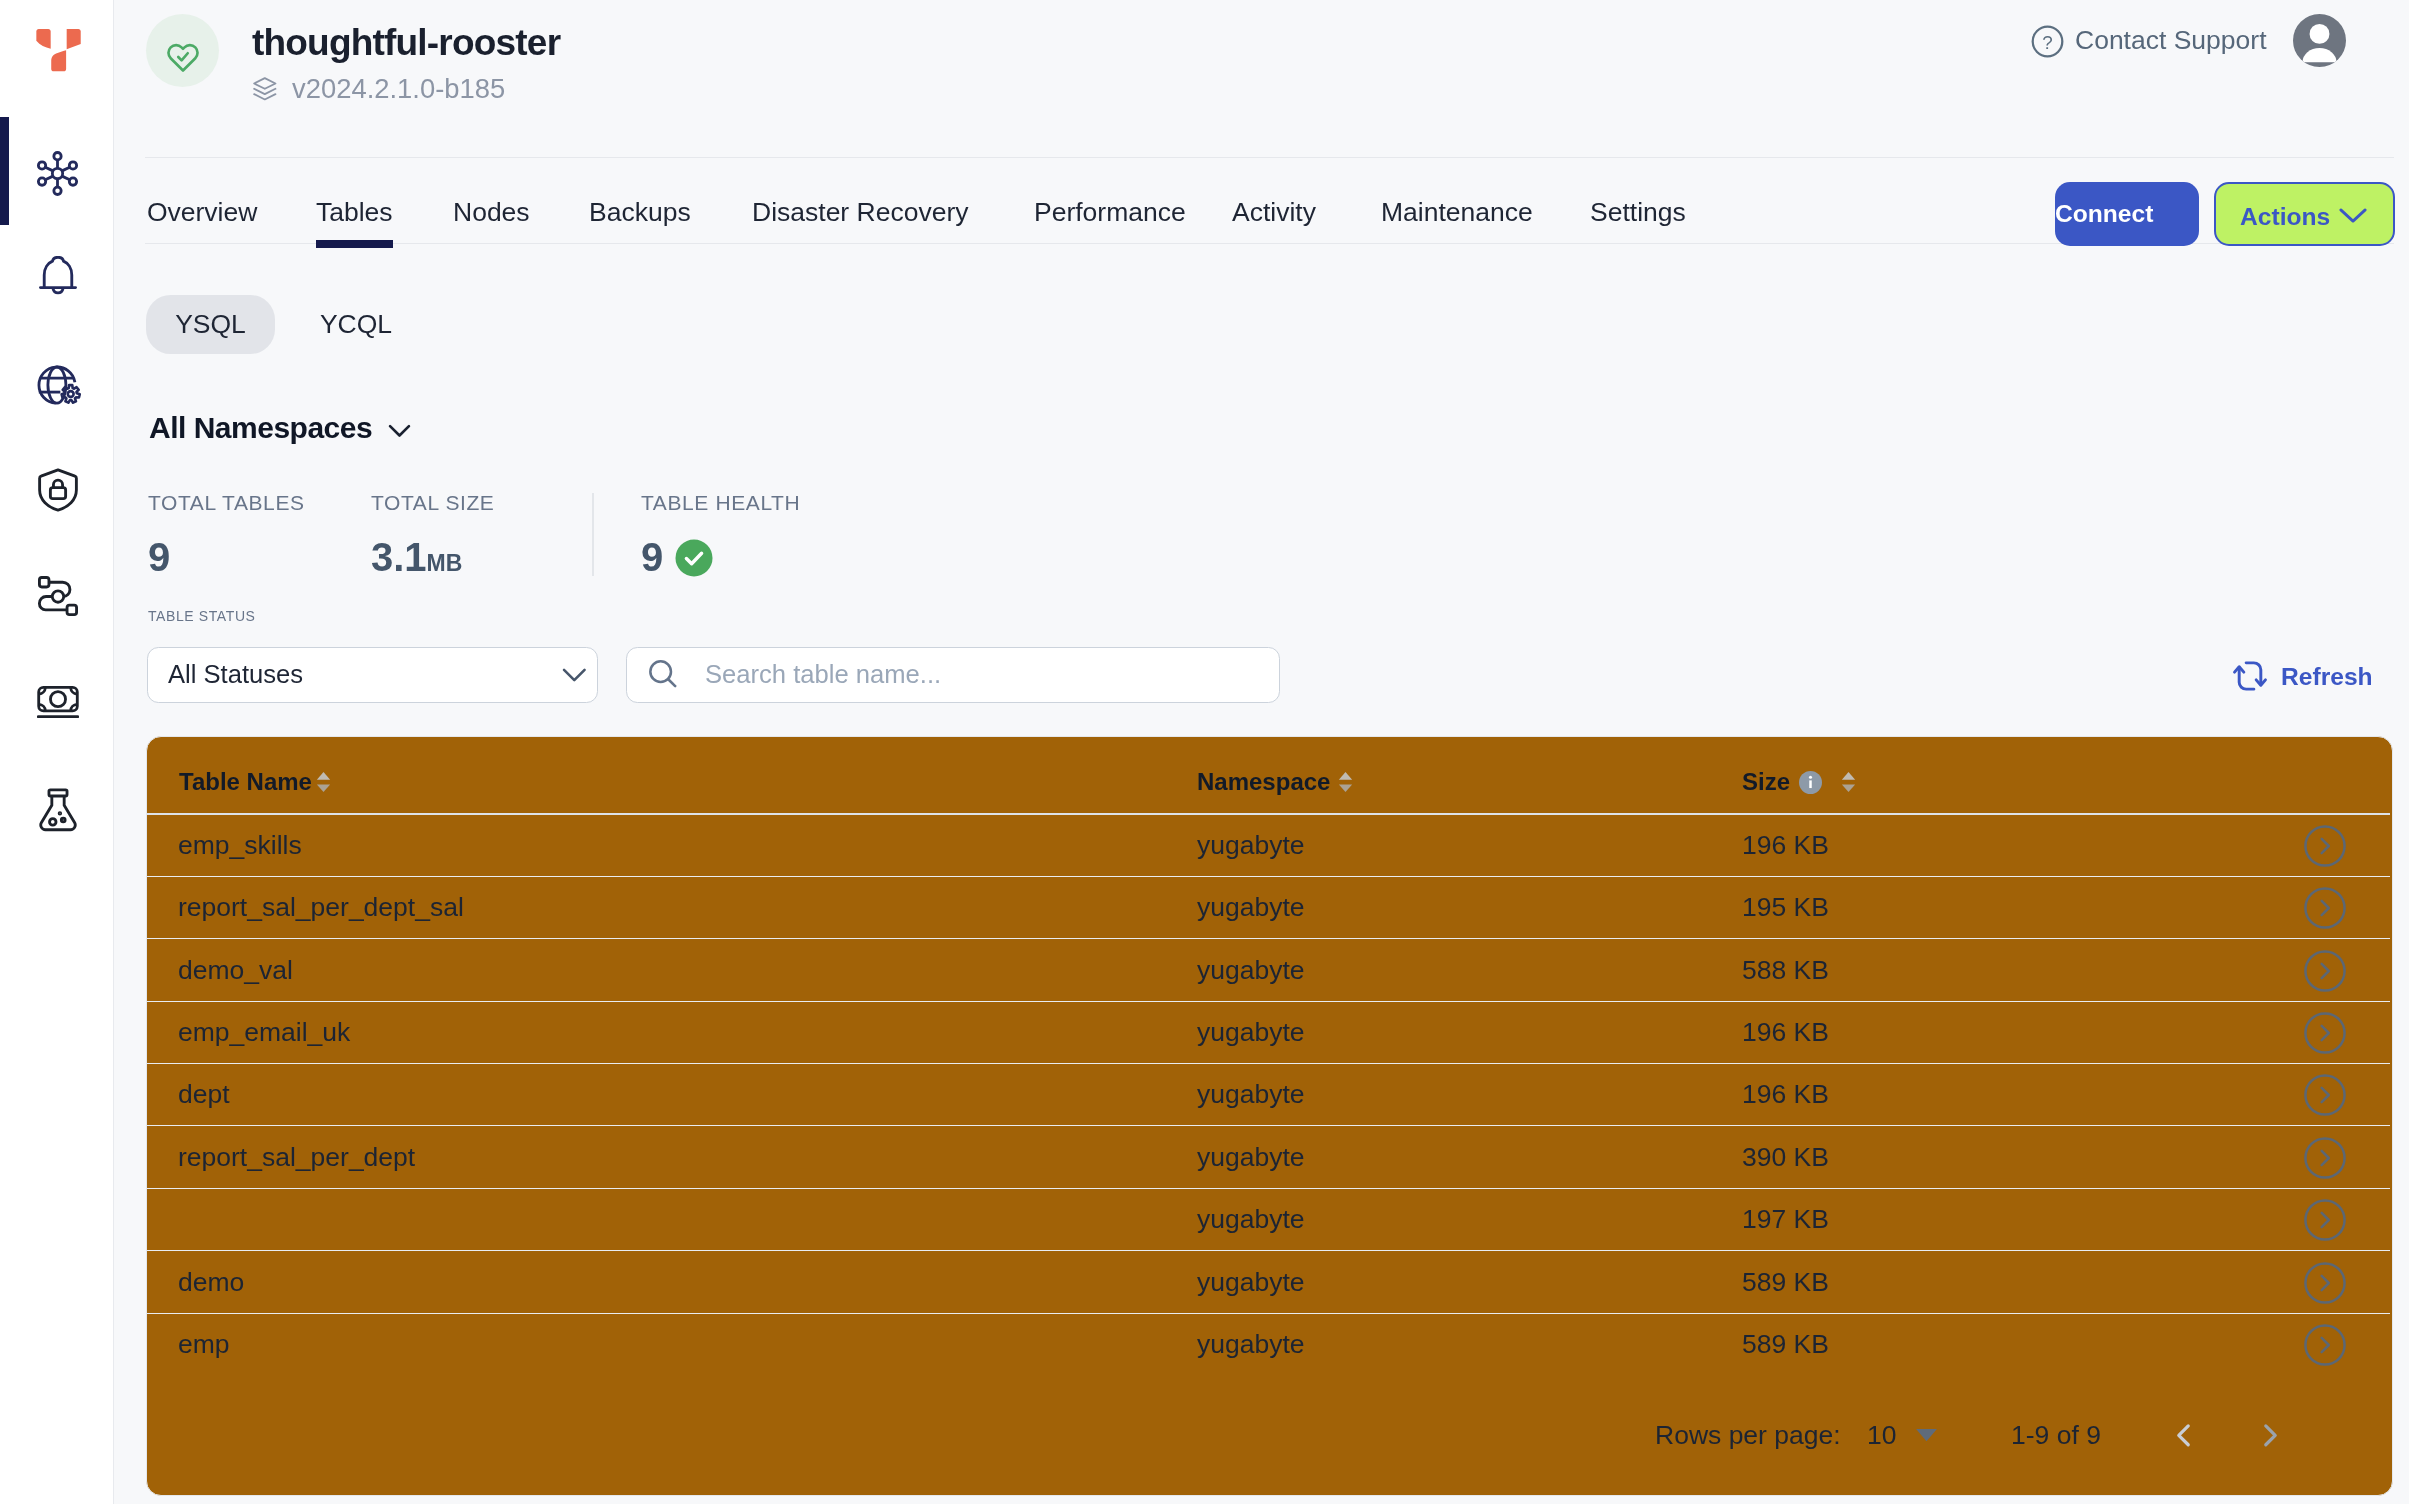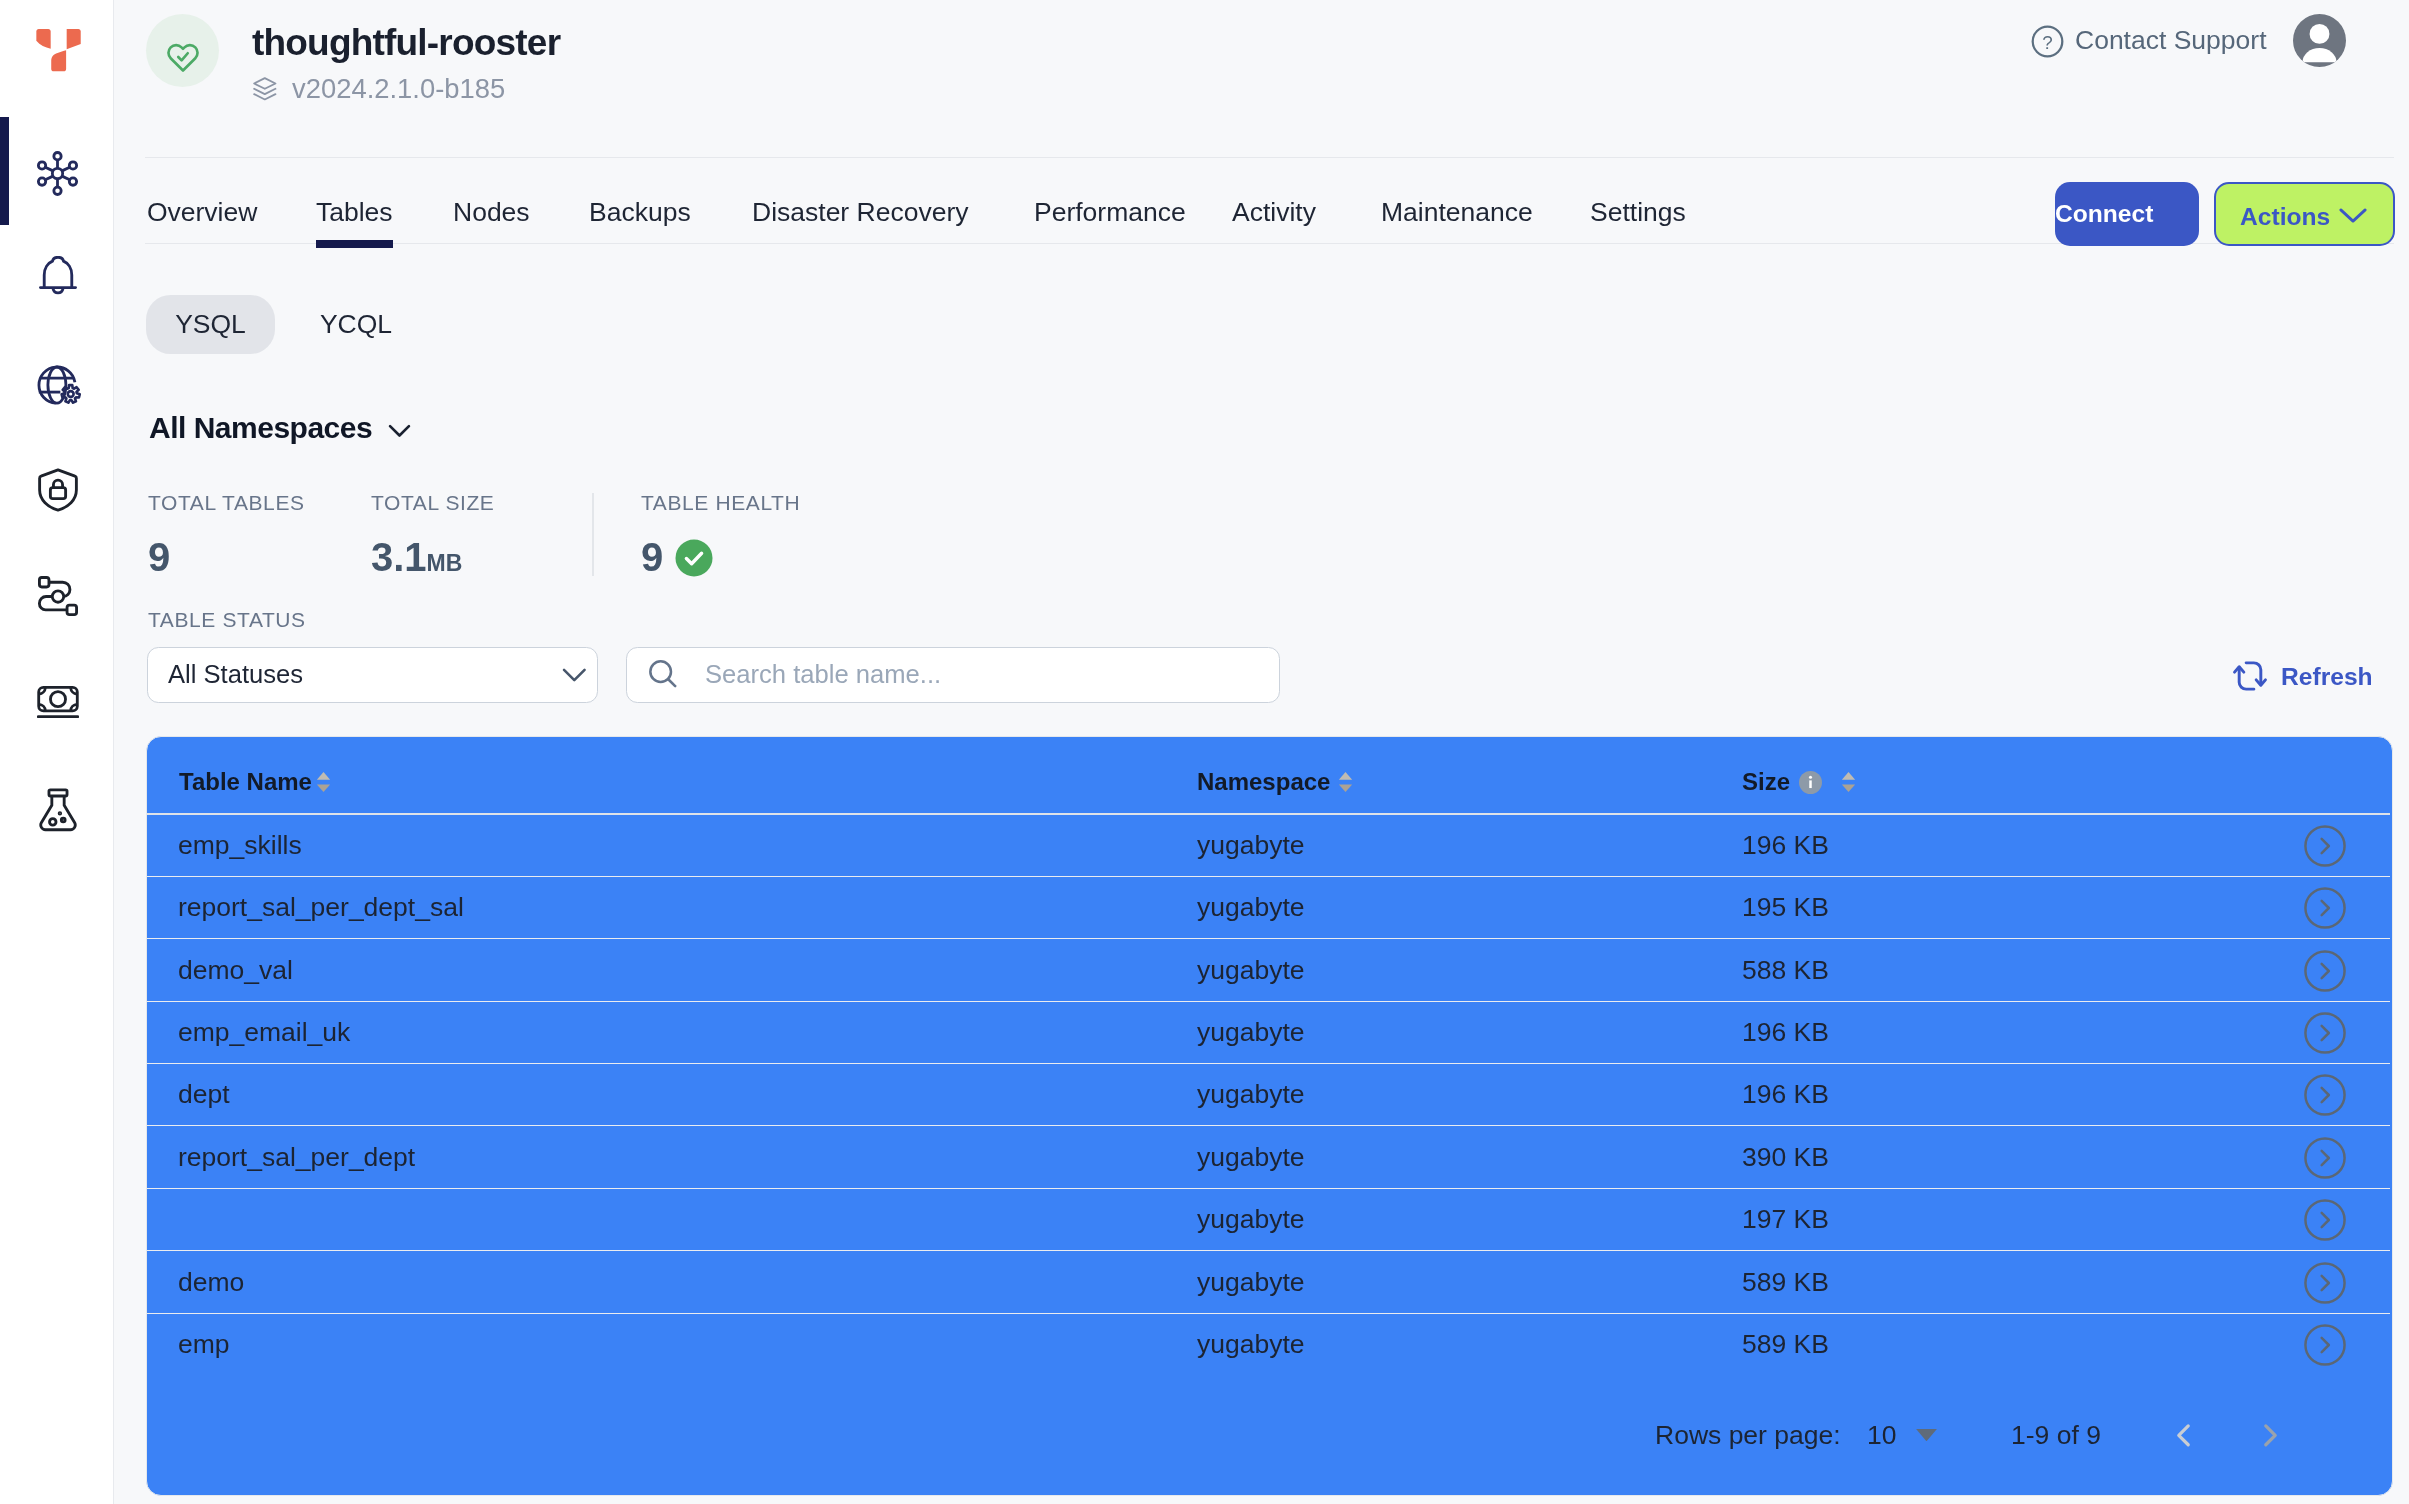--- a/index.html
+++ b/index.html
@@ -24,29 +24,29 @@
   
   #pill-ysql { position:absolute; left:146px; top:295px; width:129px; height:59px; background:#e2e4e9; border-radius:24.6px; text-align:center; line-height:59px; font-size:26.5px; color:#1e2534; }
   #pill-ycql { position:absolute; left:299px; top:295px; width:114px; height:59px; text-align:center; line-height:59px; font-size:26.5px; color:#1e2534; }
   
   #allns { position:absolute; left:149px; top:411px; font-size:30px; font-weight:700; color:#101726; letter-spacing:-0.5px; }
   
   .statlabel { position:absolute; top:491px; font-size:21px; color:#68758a; letter-spacing:0.6px; }
   .statvalue { position:absolute; top:535px; font-size:40px; font-weight:600; color:#44566b; }
   #statdivider { position:absolute; left:592px; top:493px; width:1.9px; height:83px; background:#e3e6ea; }
   
-  #tslabel { position:absolute; left:148px; top:608px; font-size:21px; color:#68758a; letter-spacing:0.6px; }
+  #tslabel { position:absolute; left:148px; top:608px; font-size:14px; color:#68758a; letter-spacing:0.6px; }
   #select { position:absolute; left:147px; top:647px; width:451px; height:56px; background:#ffffff; border:1.9px solid #ccd3dc; border-radius:11.4px; }
   #select span { position:absolute; left:20px; top:0; line-height:52px; font-size:25.6px; color:#1e2534; }
   #search { position:absolute; left:626px; top:647px; width:654px; height:56px; background:#ffffff; border:1.9px solid #ccd3dc; border-radius:11.4px; }
   #search span { position:absolute; left:78px; top:0; line-height:52px; font-size:25.6px; color:#9aa7b8; }
   #refresh { position:absolute; left:2231px; top:653px; }
   #refresh span { position:absolute; left:50px; top:10.4px; font-size:24.6px; font-weight:700; color:#3b57c5; }
   
-  #card { position:absolute; left:146px; top:736px; width:2247px; height:760px; background:#3b82f6; border:1.9px solid #e5e8ec; border-radius:15px; }
+  #card { position:absolute; left:146px; top:736px; width:2247px; height:760px; background:#a16207; border:1.9px solid #e5e8ec; border-radius:15px; }
   .th { position:absolute; top:0; height:76px; line-height:89px; font-size:24px; font-weight:700; color:#121a28; }
   #theadline { position:absolute; left:0; top:76px; width:2243px; height:1.9px; background:#dee2e8; }
   .row { position:absolute; left:0; width:2243px; height:62px; border-bottom:1.9px solid #e9ecf0; }
   .row.last { border-bottom:none; }
   .c1 { position:absolute; left:31px; top:0; line-height:61px; font-size:26.5px; color:#1c2433; }
   .c2 { position:absolute; left:1050px; top:0; line-height:61px; font-size:26.5px; color:#1c2433; }
   .c3 { position:absolute; left:1595px; top:0; line-height:61px; font-size:26.5px; color:#1c2433; }
   .rowchev { position:absolute; left:2157px; top:10.4px; }
   
   #cardfooter { position:absolute; left:0; bottom:0; width:2243px; height:120px; }

